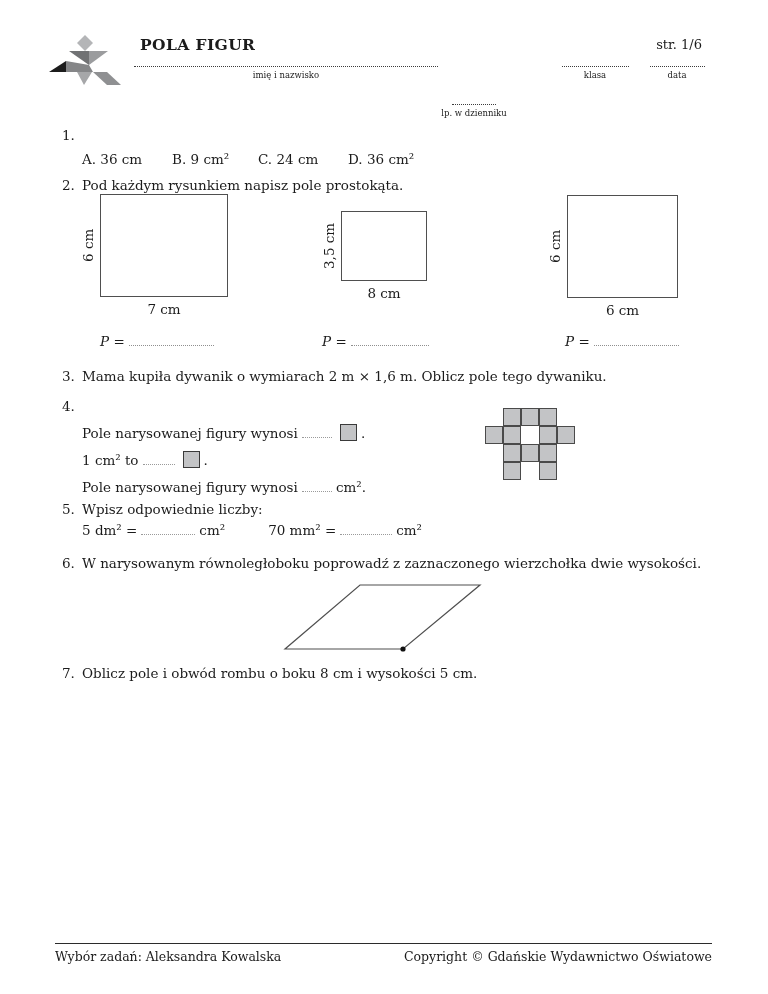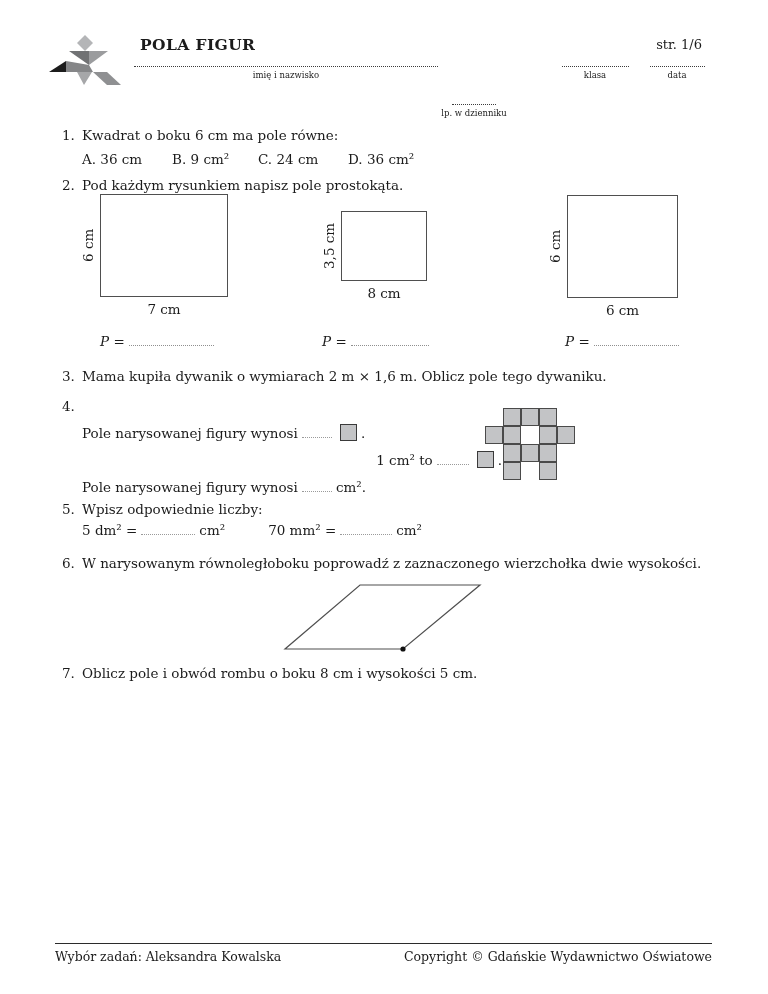--- a/index.html
+++ b/index.html
@@ -81,21 +81,20 @@
     <span class="dotline" style="width:67px;"></span>
     <span class="hlabel">klasa</span>
   </div>
   <div class="hfield" style="left:648px; top:66px; width:58px;text-align:right;">
     <span class="dotline" style="width:55px;"></span>
     <span class="hlabel">data</span>
   </div>
 
   <div class="qrow" style="left:62px; top:126px; width:660px;">
     <span class="qnum">1.</span>
-    <span>Kwadrat o boku 6 cm ma pole równe:</span>
   </div>
   <span class="opt" style="left:82px;  top:150px;">A. 36 cm</span>
   <span class="opt" style="left:172px; top:150px;">B. 9 cm²</span>
   <span class="opt" style="left:258px; top:150px;">C. 24 cm</span>
   <span class="opt" style="left:348px; top:150px;">D. 36 cm²</span>
 
   <div class="qrow" style="left:62px; top:176px; width:660px;">
     <span class="qnum">2.</span>
     <span>Pod każdym rysunkiem napisz pole prostokąta.</span>
   </div>
@@ -129,21 +128,21 @@
     <span class="qnum">3.</span>
     <span>Mama kupiła dywanik o wymiarach 2 m × 1,6 m. Oblicz pole tego dywaniku.</span>
   </div>
 
   <div class="qrow" style="left:62px; top:397px; width:420px;">
     <span class="qnum">4.</span>
   </div>
   <div class="qrow" style="left:82px; top:424px; width:420px;">
     <span><span>Pole narysowanej figury wynosi</span><span class="blank-sm" style="width:30px;"></span><span class="sq"></span><span>.</span></span>
   </div>
-  <div class="qrow" style="left:82px; top:451px; width:420px;justify-content:flex-end;">
+  <div class="qrow" style="left:82px; top:451px; width:420px;">
     <span><span>1 cm² to</span><span class="blank-sm" style="width:32px;"></span><span class="sq"></span><span>.</span></span>
   </div>
   <div class="qrow" style="left:82px; top:478px; width:420px;">
     <span><span>Pole narysowanej figury wynosi</span><span class="blank-sm" style="width:30px;"></span><span>cm².</span></span>
   </div>
 
   <div class="grid-fig" style="left:485px; top:408px; width:90px; height:72px;">
       <div class="gcell" style="left: 18px; top: 0px;"></div>
       <div class="gcell" style="left: 36px; top: 0px;"></div>
       <div class="gcell" style="left: 54px; top: 0px;"></div>

